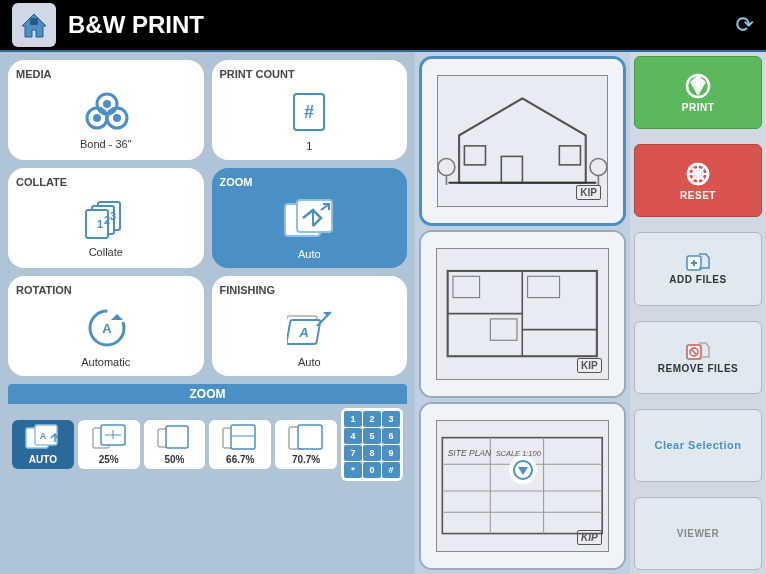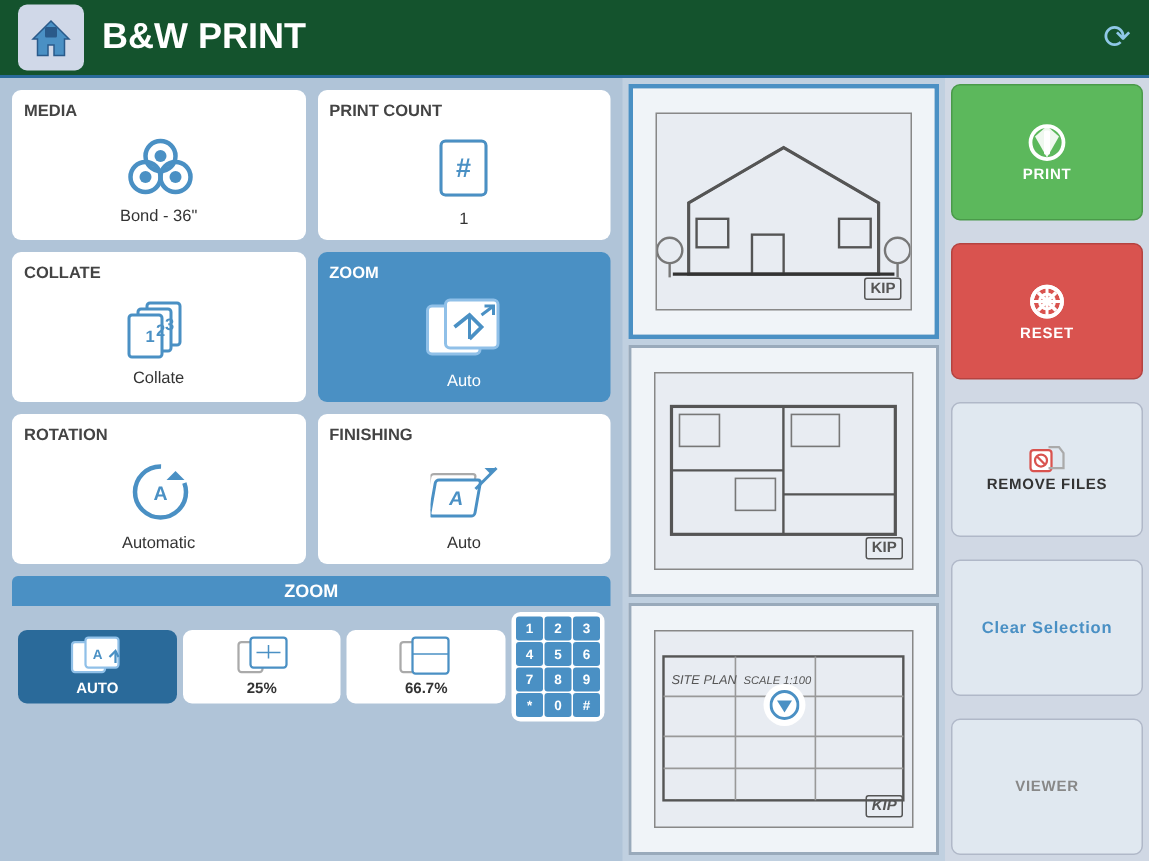--- a/index.html
+++ b/index.html
@@ -1,39 +1,39 @@
 <!DOCTYPE html>
 <html><head>
   <meta charset="utf-8">
   <style>
     * { box-sizing: border-box; margin: 0; padding: 0; }
     body { width: 766px; height: 574px; overflow: hidden; font-family: Arial, sans-serif; background: #b0c4d8; }
 
     
     .header {
-      display: flex; align-items: center; background: #14532d; height: 52px; padding: 0 12px;
+      display: flex; align-items: center; background: #000000; height: 52px; padding: 0 12px;
       border-bottom: 2px solid #2a6a9a;
     }
     .home-btn {
       width: 44px; height: 44px; background: #d0d8e8; border-radius: 6px;
       display: flex; align-items: center; justify-content: center; margin-right: 12px; cursor: pointer;
     }
     .header-title { color: white; font-size: 24px; font-weight: bold; flex: 1; }
     .refresh-icon { color: #90c8e8; font-size: 22px; cursor: pointer; }
 
     
     .main-area { display: flex; height: 522px; }
 
     
     .left-panel { width: 415px; background: #b0c4d8; padding: 8px; }
 
     .grid-2col { display: grid; grid-template-columns: 1fr 1fr; gap: 8px; margin-bottom: 8px; }
 
     .option-card {
-      background: white; border-radius: 6px; padding: 8px; cursor: pointer;
+      background: white; border-radius: 16px; padding: 8px; cursor: pointer;
       display: flex; flex-direction: column; align-items: flex-start;
     }
     .option-card.highlight { background: #4a90c4; }
     .option-card-label {
       font-size: 11px; font-weight: bold; color: #444; margin-bottom: 6px;
     }
     .option-card.highlight .option-card-label { color: white; }
     .option-card-content {
       display: flex; flex-direction: column; align-items: center; width: 100%;
     }
@@ -69,21 +69,21 @@
     .zoom-keypad {
       background: white; border-radius: 6px; padding: 3px; display: grid;
       grid-template-columns: repeat(3, 18px); grid-template-rows: repeat(4, 16px);
       gap: 1px; min-width: 60px;
     }
     .zoom-key {
       background: #4a90c4; color: white; font-size: 9px; font-weight: bold;
       display: flex; align-items: center; justify-content: center; border-radius: 2px; cursor: pointer;
     }
     .preview-thumb {
-      flex: 1; background: #e8ecf0; border: 2px solid #9ab; border-radius: 0;
+      flex: 1; background: #e8ecf0; border: 2px solid #9ab; border-radius: 13px;
       display: flex; align-items: center; justify-content: center; overflow: hidden; position: relative;
     }
     .preview-thumb.selected { border-color: #4a90c4; border-width: 3px; }
     .nav-arrow {
       width: 28px; height: 28px; background: white; border-radius: 50%;
       display: flex; align-items: center; justify-content: center; cursor: pointer; color: #4a90c4; font-size: 16px;
     }
 
     
     .right-panel {
@@ -246,30 +246,44 @@
         <svg width="36" height="28" viewBox="0 0 36 28">
           <rect x="2" y="4" width="16" height="20" rx="2" fill="white" stroke="#aaa" stroke-width="1.5"></rect>
           <rect x="10" y="1" width="24" height="20" rx="2" fill="white" stroke="#4a90c4" stroke-width="1.5"></rect>
           <line x1="22" y1="6" x2="22" y2="15" stroke="#4a90c4" stroke-width="1"></line>
           <line x1="14" y1="11" x2="30" y2="11" stroke="#4a90c4" stroke-width="1"></line>
         </svg>
         <span class="zoom-option-label">25%</span>
       </div>
 
 
+      <div class="zoom-option">
+        <svg width="36" height="28" viewBox="0 0 36 28">
+          <rect x="2" y="5" width="17" height="18" rx="2" fill="white" stroke="#aaa" stroke-width="1.5"></rect>
+          <rect x="10" y="2" width="22" height="22" rx="2" fill="white" stroke="#4a90c4" stroke-width="1.5"></rect>
+        </svg>
+        <span class="zoom-option-label">50%</span>
+      </div>
 
       <div class="zoom-option">
         <svg width="36" height="28" viewBox="0 0 36 28">
           <rect x="1" y="4" width="16" height="20" rx="2" fill="white" stroke="#aaa" stroke-width="1.5"></rect>
           <rect x="9" y="1" width="24" height="24" rx="2" fill="white" stroke="#4a90c4" stroke-width="1.5"></rect>
           <line x1="9" y1="12" x2="33" y2="12" stroke="#4a90c4" stroke-width="1"></line>
         </svg>
         <span class="zoom-option-label">66.7%</span>
       </div>
 
+      <div class="zoom-option">
+        <svg width="36" height="28" viewBox="0 0 36 28">
+          <rect x="1" y="3" width="16" height="22" rx="2" fill="white" stroke="#aaa" stroke-width="1.5"></rect>
+          <rect x="10" y="1" width="24" height="24" rx="2" fill="white" stroke="#4a90c4" stroke-width="1.5"></rect>
+        </svg>
+        <span class="zoom-option-label">70.7%</span>
+      </div>
 
       <div class="zoom-keypad">
         <div class="zoom-key">1</div>
         <div class="zoom-key">2</div>
         <div class="zoom-key">3</div>
         <div class="zoom-key">4</div>
         <div class="zoom-key">5</div>
         <div class="zoom-key">6</div>
         <div class="zoom-key">7</div>
         <div class="zoom-key">8</div>
@@ -369,20 +383,29 @@
         <circle cx="14" cy="14" r="5" fill="none" stroke="white" stroke-width="2"></circle>
         <line x1="14" y1="4" x2="14" y2="24" stroke="white" stroke-width="2"></line>
         <line x1="4" y1="14" x2="24" y2="14" stroke="white" stroke-width="2"></line>
         <circle cx="14" cy="14" r="10" fill="none" stroke="white" stroke-width="2.5"></circle>
         <path d="M8,8 L20,20 M8,20 L20,8" stroke="white" stroke-width="2.5"></path>
       </svg>
       <span class="action-btn-label">RESET</span>
     </div>
     <div class="action-btn">
       <svg width="24" height="20" viewBox="0 0 24 20">
+        <rect x="1" y="4" width="14" height="14" rx="2" fill="white" stroke="#4a90c4" stroke-width="1.5"></rect>
+        <line x1="8" y1="8" x2="8" y2="14" stroke="#4a90c4" stroke-width="2"></line>
+        <line x1="5" y1="11" x2="11" y2="11" stroke="#4a90c4" stroke-width="2"></line>
+        <path d="M13,2 L20,2 L23,6 L23,16 L13,16" fill="none" stroke="#4a90c4" stroke-width="1.5"></path>
+      </svg>
+      <span class="action-btn-label">ADD FILES</span>
+    </div>
+    <div class="action-btn">
+      <svg width="24" height="20" viewBox="0 0 24 20">
         <rect x="1" y="4" width="14" height="14" rx="2" fill="white" stroke="#d9534f" stroke-width="1.5"></rect>
         <circle cx="8" cy="11" r="4" fill="none" stroke="#d9534f" stroke-width="1.5"></circle>
         <line x1="5.5" y1="8.5" x2="10.5" y2="13.5" stroke="#d9534f" stroke-width="1.5"></line>
         <path d="M13,2 L20,2 L23,6 L23,16 L13,16" fill="none" stroke="#aaa" stroke-width="1.5"></path>
       </svg>
       <span class="action-btn-label">REMOVE FILES</span>
     </div>
     <div class="action-btn">
       <span class="action-btn-label" style="color:#4a90c4; font-size:11px;">Clear Selection</span>
     </div>

